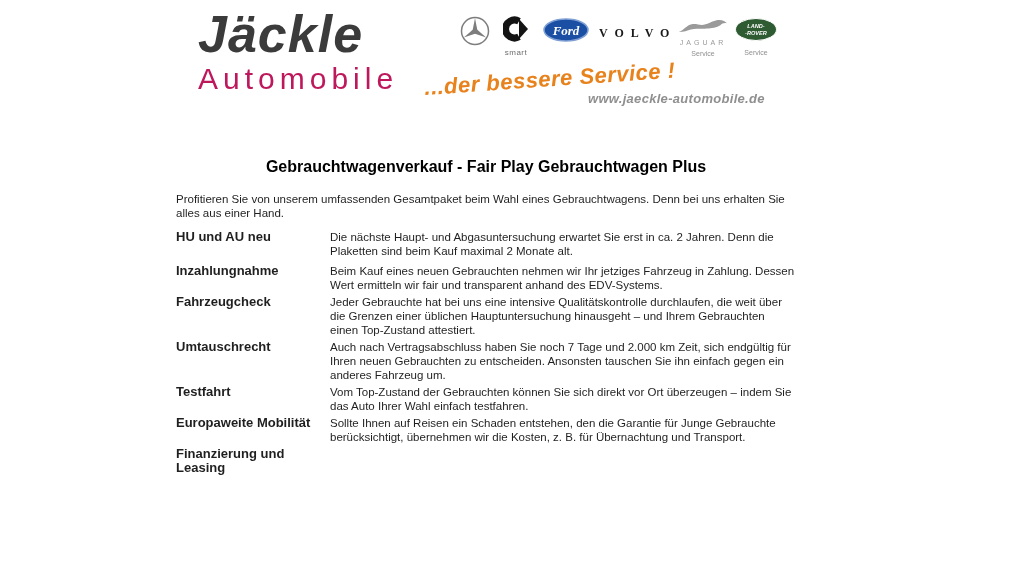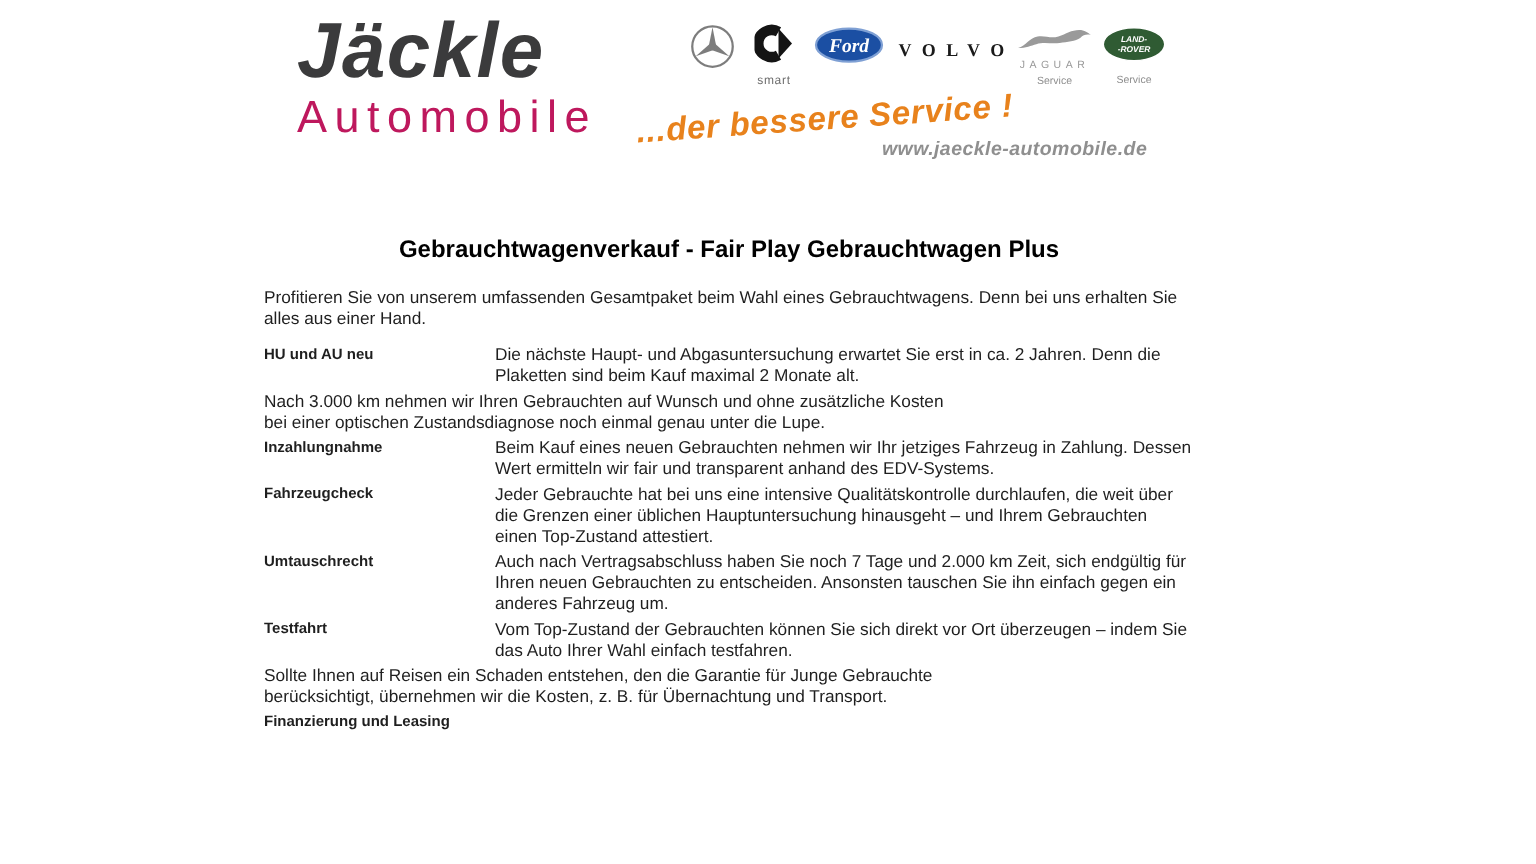--- a/index.html
+++ b/index.html
@@ -51,21 +51,21 @@
   .page-title {
     font-size: 16px; font-weight: bold; color: #000;
     text-align: center; margin-bottom: 16px; white-space: nowrap;
   }
   .intro { font-size: 11.5px; line-height: 14px; color: #1f1f1f; margin-bottom: 10px; }
 
   .feature-list { }
   .feature-row { display: flex; margin-bottom: 3px; }
   .feature-term {
     width: 154px; flex: none;
-    font-size: 10px; font-weight: bold; line-height: 14px; color: #1f1f1f;
+    font-size: 13px; font-weight: bold; line-height: 14px; color: #1f1f1f;
   }
   .feature-desc {
     width: 466px; flex: none;
     font-size: 11.5px; line-height: 14px; color: #1f1f1f;
   }
 </style>
 </head>
 <body>
 
 <div class="header">
@@ -144,38 +144,38 @@
 <div class="main">
   <div class="page-title">Gebrauchtwagenverkauf - Fair Play Gebrauchtwagen Plus</div>
   <div class="intro">Profitieren Sie von unserem umfassenden Gesamtpaket beim Wahl eines Gebrauchtwagens. Denn bei uns erhalten Sie alles aus einer Hand.</div>
 
   <div class="feature-list">
     <div class="feature-row">
       <div class="feature-term">HU und AU neu</div>
       <div class="feature-desc">Die nächste Haupt- und Abgasuntersuchung erwartet Sie erst in ca. 2 Jahren. Denn die Plaketten sind beim Kauf maximal 2 Monate alt.</div>
     </div>
     <div class="feature-row">
-      <div class="feature-desc">Nach 3.000 km nehmen wir Ihren Gebrauchten auf Wunsch und ohne zusätzliche Kosten bei einer optischen Zustandsdiagnose noch einmal genau unter die Lupe.</div>
     </div>
     <div class="feature-row">
       <div class="feature-term">Inzahlungnahme</div>
       <div class="feature-desc">Beim Kauf eines neuen Gebrauchten nehmen wir Ihr jetziges Fahrzeug in Zahlung. Dessen Wert ermitteln wir fair und transparent anhand des EDV-Systems.</div>
     </div>
     <div class="feature-row">
       <div class="feature-term">Fahrzeugcheck</div>
       <div class="feature-desc">Jeder Gebrauchte hat bei uns eine intensive Qualitätskontrolle durchlaufen, die weit über die Grenzen einer üblichen Hauptuntersuchung hinausgeht – und Ihrem Gebrauchten einen Top-Zustand attestiert.</div>
     </div>
     <div class="feature-row">
       <div class="feature-term">Umtauschrecht</div>
       <div class="feature-desc">Auch nach Vertragsabschluss haben Sie noch 7 Tage und 2.000 km Zeit, sich endgültig für Ihren neuen Gebrauchten zu entscheiden. Ansonsten tauschen Sie ihn einfach gegen ein anderes Fahrzeug um.</div>
     </div>
     <div class="feature-row">
       <div class="feature-term">Testfahrt</div>
       <div class="feature-desc">Vom Top-Zustand der Gebrauchten können Sie sich direkt vor Ort überzeugen – indem Sie das Auto Ihrer Wahl einfach testfahren.</div>
     </div>
     <div class="feature-row">
+      <div class="feature-term">Europaweite Mobilität</div>
       <div class="feature-desc">Sollte Ihnen auf Reisen ein Schaden entstehen, den die Garantie für Junge Gebrauchte berücksichtigt, übernehmen wir die Kosten, z. B. für Übernachtung und Transport.</div>
     </div>
     <div class="feature-row">
       <div class="feature-term">Finanzierung und Leasing</div>
     </div>
   </div>
 </div>
 
 </body></html>

